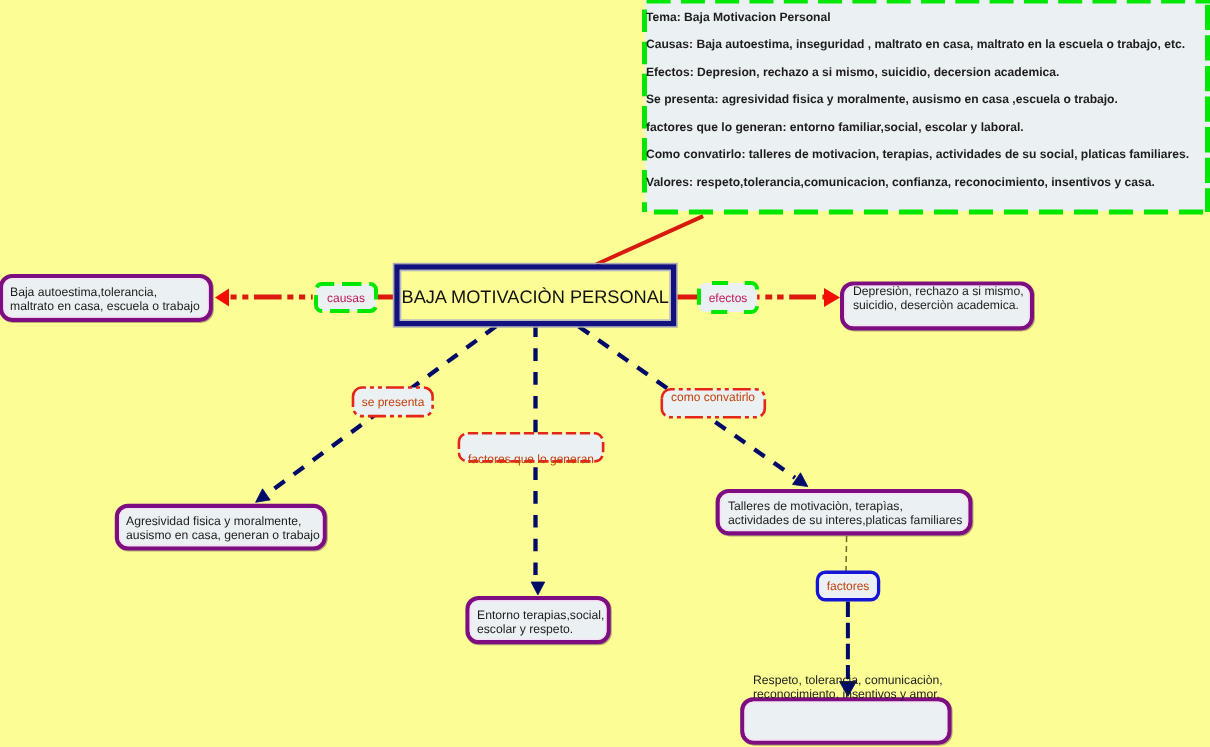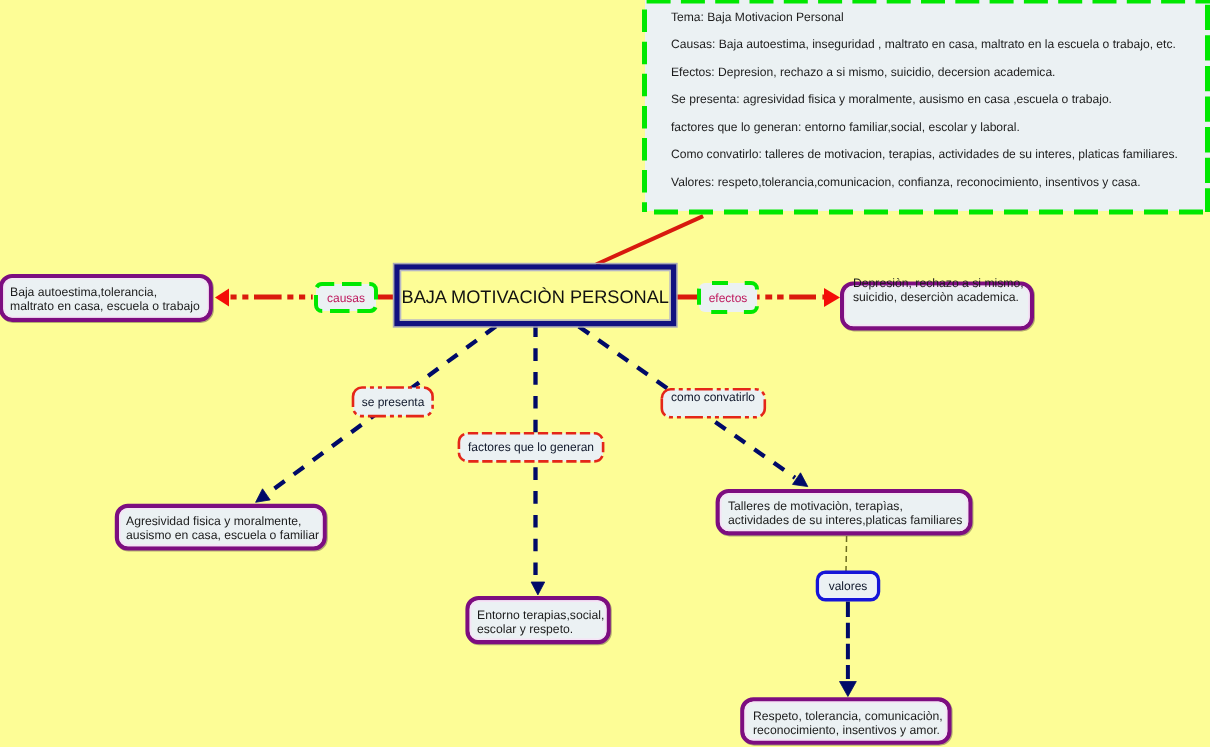--- a/index.html
+++ b/index.html
@@ -8,33 +8,33 @@
     width:1210px;height:747px;overflow:hidden;
     background:#fdfd96;
     font-family:"Liberation Sans",sans-serif;
     position:relative;
     -webkit-font-smoothing:antialiased;
     text-rendering:geometricPrecision;
   }
   svg.layer{position:absolute;left:0;top:0;width:1210px;height:747px;}
 
   
-  .lline{position:absolute;font-size:12.1px;color:#1d1d1d;white-space:pre;left:671px;}
+  .lline{position:absolute;font-size:12.1px;color:#1d1d1d;white-space:pre;left:646px;font-weight:bold;}
 
   
   #center-label{
     position:absolute;left:401.5px;top:286.5px;
     font-size:18.2px;color:#111;white-space:pre;
     line-height:21px;
     text-align:right;
   }
   
   .boxtext{position:absolute;font-size:12.2px;line-height:14.3px;color:#1b1b1b;white-space:pre;}
   
-  .linklabel{position:absolute;font-size:12px;white-space:pre;color:#0f172a;
+  .linklabel{position:absolute;font-size:12px;white-space:pre;color:#c2410c;
      display:flex;align-items:center;justify-content:center;}
   .linklabel.navy{color:#be185d;}
 </style>
 </head>
 <body>
 
 <svg class="layer" id="shapes" viewBox="0 0 1210 747" xmlns="http://www.w3.org/2000/svg">
   <defs>
     <filter id="softshadow" x="-20%" y="-20%" width="150%" height="150%">
       <feDropShadow dx="1" dy="1" stdDeviation="0.6" flood-color="#6b5a42" flood-opacity="0.5"></feDropShadow>
@@ -126,35 +126,35 @@
 
   <rect x="817.5" y="572.2" width="61" height="27.6" rx="8" ry="8" fill="#ebf1f3" stroke="#1515d8" stroke-width="3.5"></rect>
   <rect x="820" y="574.7" width="56" height="22.6" rx="6" ry="6" fill="none" stroke="#edeffb" stroke-width="1.6"></rect>
 </svg>
 
 <div class="lline" style="top:10px">Tema: Baja Motivacion Personal</div>
 <div class="lline" style="top:37px">Causas: Baja autoestima, inseguridad , maltrato en casa, maltrato en la escuela o trabajo, etc.</div>
 <div class="lline" style="top:65px">Efectos: Depresion, rechazo a si mismo, suicidio, decersion academica.</div>
 <div class="lline" style="top:92px">Se presenta: agresividad fisica y moralmente, ausismo en casa ,escuela o trabajo.</div>
 <div class="lline" style="top:120px">factores que lo generan: entorno familiar,social, escolar y laboral.</div>
-<div class="lline" style="top:147px">Como convatirlo: talleres de motivacion, terapias, actividades de su interes, platicas familiares.</div>
+<div class="lline" style="top:147px">Como convatirlo: talleres de motivacion, terapias, actividades de su social, platicas familiares.</div>
 <div class="lline" style="top:175px">Valores: respeto,tolerancia,comunicacion, confianza, reconocimiento, insentivos y casa.</div>
 
 <div id="center-label">BAJA MOTIVACIÒN PERSONAL</div>
 
 <div class="boxtext" style="left:10px;top:285px"><span>Baja autoestima,tolerancia,</span><br><span>maltrato en casa, escuela o trabajo</span></div>
 
-<div class="boxtext" style="left:853px;top:276px"><span>Depresiòn, rechazo a si mismo,</span><br><span>suicidio, deserciòn academica.</span></div>
+<div class="boxtext" style="left:853px;top:284px"><span>Depresiòn, rechazo a si mismo,</span><br><span>suicidio, deserciòn academica.</span></div>
 
-<div class="boxtext" style="left:126px;top:514px"><span>Agresividad fisica y moralmente,</span><br><span>ausismo en casa, escuela o familiar</span></div>
+<div class="boxtext" style="left:126px;top:514px"><span>Agresividad fisica y moralmente,</span><br><span>ausismo en casa, generan o trabajo</span></div>
 
 <div class="boxtext" style="left:477px;top:607.5px"><span>Entorno terapias,social,</span><br><span>escolar y respeto.</span></div>
 
 <div class="boxtext" style="left:728px;top:499px"><span>Talleres de motivaciòn, terapìas,</span><br><span>actividades de su interes,platicas familiares</span></div>
 
-<div class="boxtext" style="left:753px;top:709px"><span>Respeto, tolerancia, comunicaciòn,</span><br><span>reconocimiento, insentivos y amor.</span></div>
+<div class="boxtext" style="left:753px;top:673px"><span>Respeto, tolerancia, comunicaciòn,</span><br><span>reconocimiento, insentivos y amor.</span></div>
 
 <div class="linklabel navy" style="left:316px;top:284px;width:60px;height:27px">causas</div>
 <div class="linklabel navy" style="left:699px;top:283px;width:58px;height:29px">efectos</div>
 <div class="linklabel" style="left:354px;top:388px;width:78px;height:27px">se presenta</div>
-<div class="linklabel" style="left:459px;top:434px;width:144px;height:26px">factores que lo generan</div>
+<div class="linklabel" style="left:459px;top:446px;width:144px;height:26px">factores que lo generan</div>
 <div class="linklabel" style="left:663px;top:390px;width:100px;height:14px">como convatirlo</div>
-<div class="linklabel" style="left:817.5px;top:572.2px;width:61px;height:27.6px">valores</div>
+<div class="linklabel" style="left:817.5px;top:572.2px;width:61px;height:27.6px">factores</div>
 
 </body></html>

